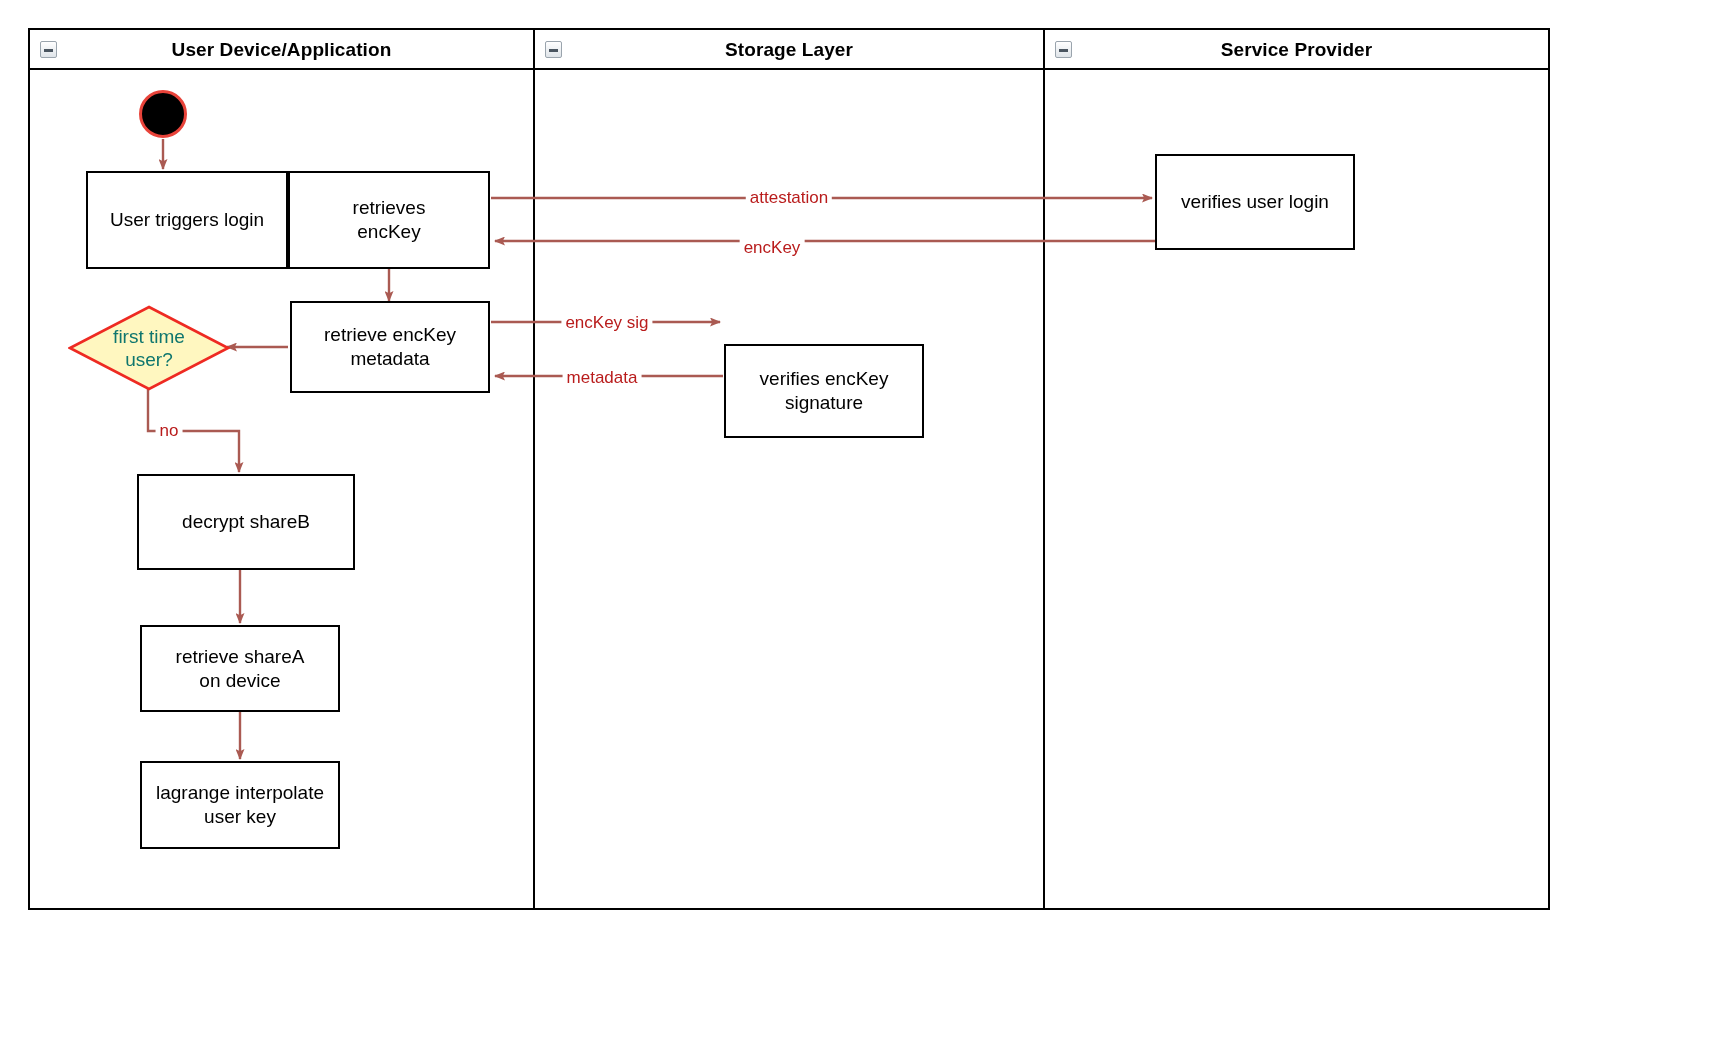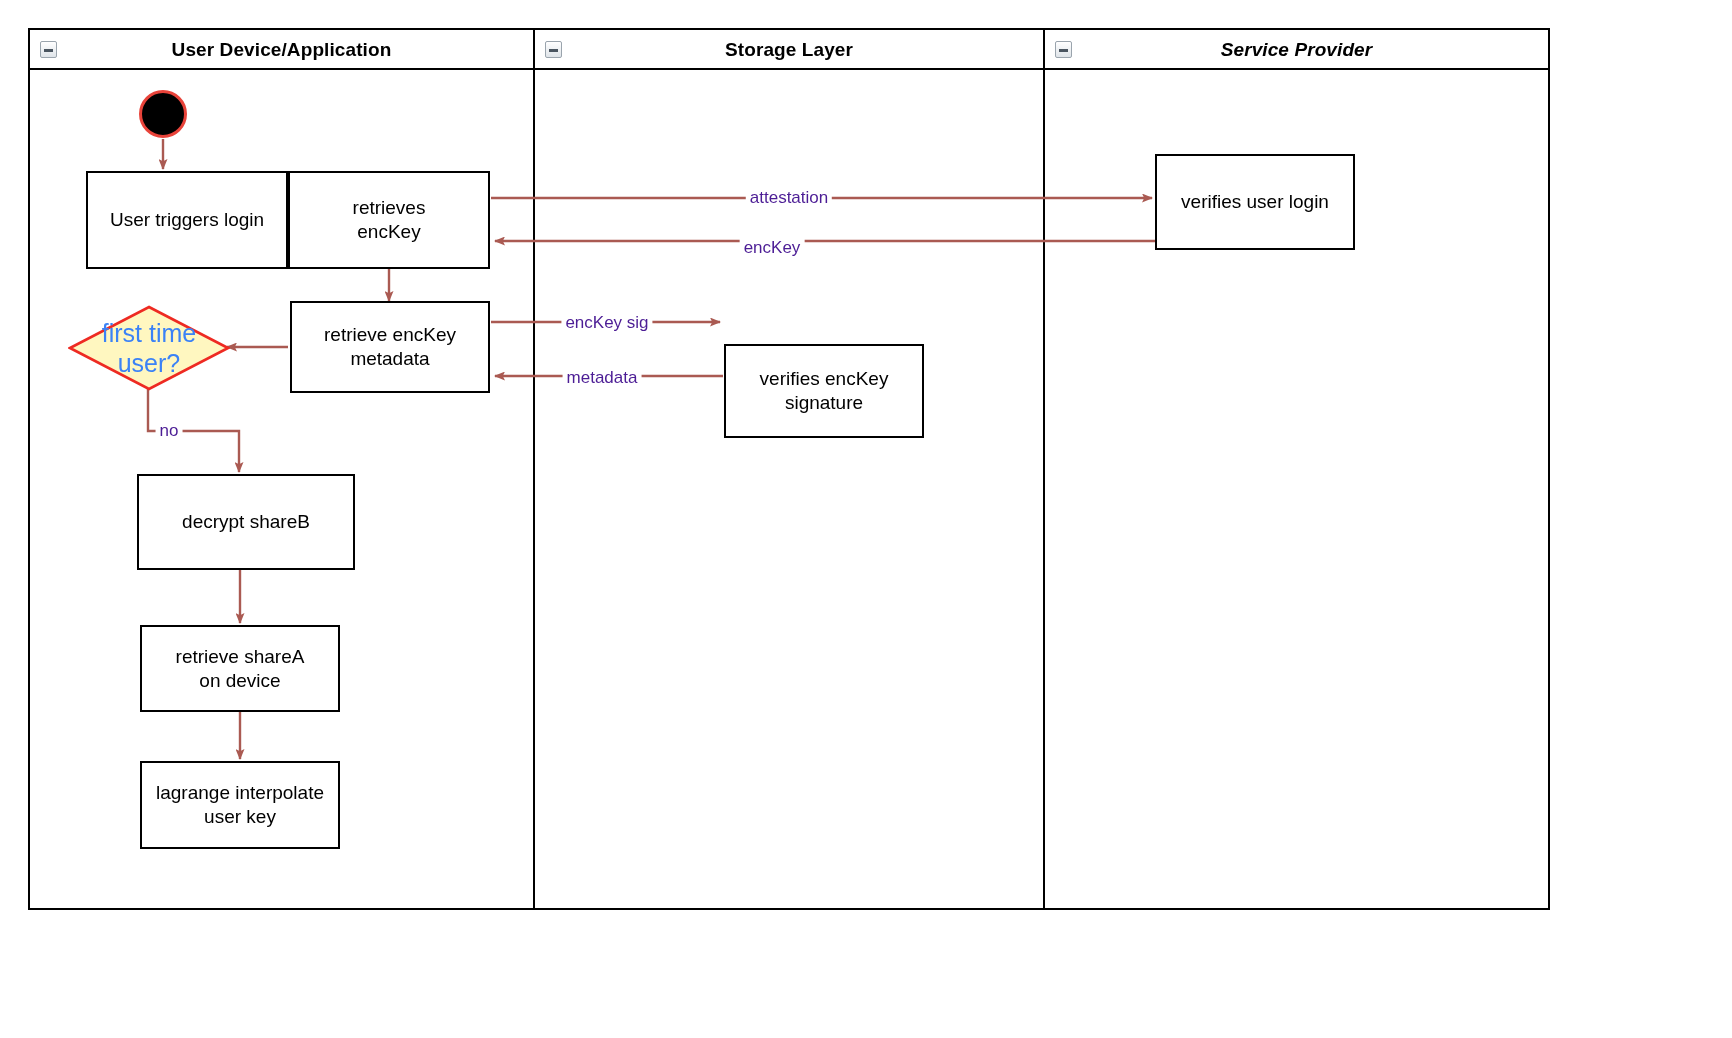--- a/index.html
+++ b/index.html
@@ -99,41 +99,41 @@
     box-sizing:border-box;
   }
   .decision svg{ position:absolute; left:0; top:0; }
   .decision .dtext{
     position:absolute;
     left:0; top:0; right:0; bottom:0;
     display:flex;
     align-items:center;
     justify-content:center;
     text-align:center;
-    font-size:25px;
-    color:#3b82f6;
+    font-size:19px;
+    color:#0f766e;
     line-height:1.22;
     white-space:pre-line;
     pointer-events:none;
   }
 
   
   #edges{
     position:absolute;
     left:0; top:0;
     width:1732px; height:1038px;
     pointer-events:none;
   }
   .edge-label{
     position:absolute;
     transform:translate(-50%,-50%);
     background:#ffffff;
     padding:0 4px;
     font-size:17px;
-    color:#4c1d95;
+    color:#b91c1c;
     white-space:nowrap;
     line-height:1.1;
   }
 </style>
 </head>
 <body>
 
 <div id="canvas">
 
   <div class="pool">
@@ -145,21 +145,21 @@
       </div>
     </div>
 
     <div class="lane divider" style="left:503px;width:510px;">
       <div class="lane-header">
         <div class="lane-title">Storage Layer</div>
         <div class="collapse-icon"></div>
       </div>
     </div>
 
-    <div class="lane divider" style="left:1013px;right:0px;font-style:italic;">
+    <div class="lane divider" style="left:1013px;right:0px;">
       <div class="lane-header">
         <div class="lane-title">Service Provider</div>
         <div class="collapse-icon"></div>
       </div>
     </div>
   </div>
 
   <svg id="edges" viewBox="0 0 1732 1038" xmlns="http://www.w3.org/2000/svg">
     <defs>
       <marker id="ah" markerWidth="11" markerHeight="9" refX="10" refY="4.5" orient="auto" markerUnits="userSpaceOnUse">

